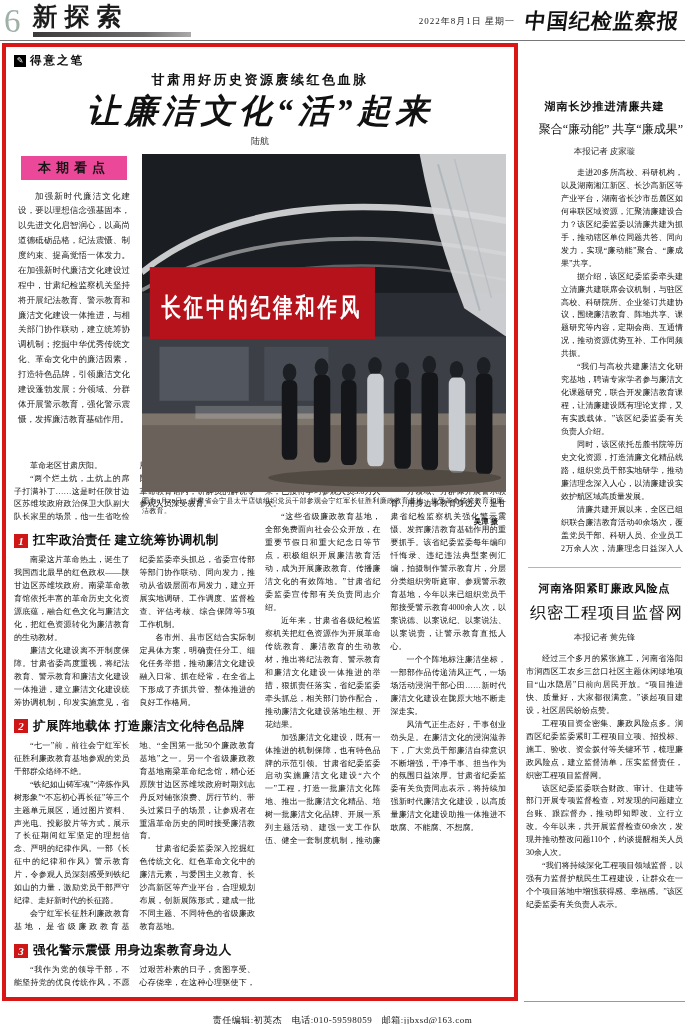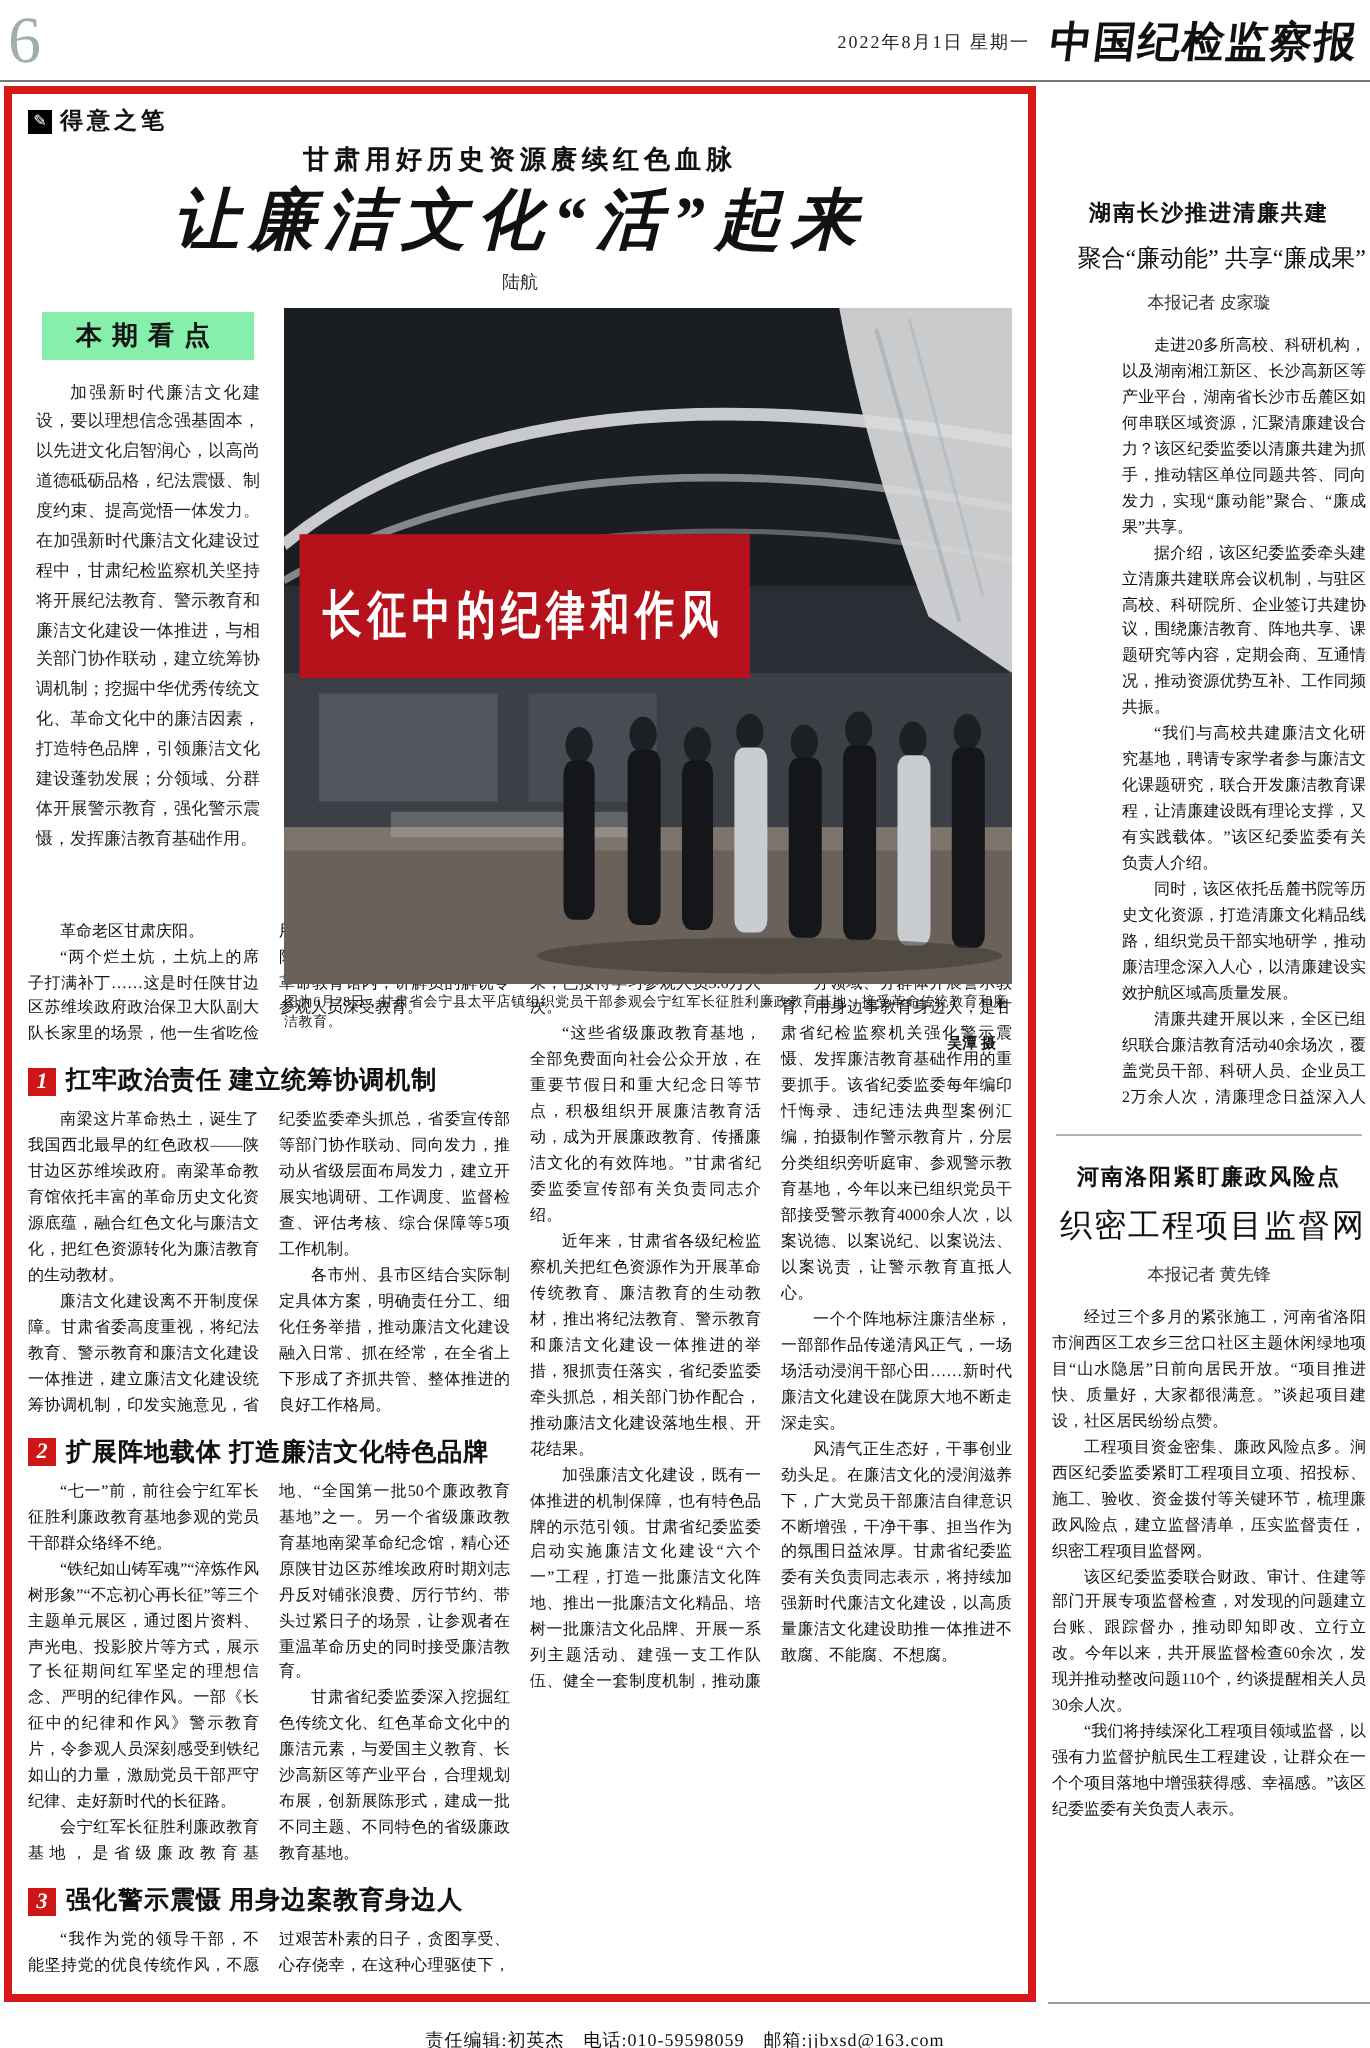--- a/index.html
+++ b/index.html
@@ -27,21 +27,21 @@
   }
   .tag-row { display:flex; align-items:center; gap:4px; height:15px; }
   .tag-icon { width:12px; height:12px; background:#000; color:#fff; font-size:8px; line-height:12px; text-align:center; flex:0 0 auto; }
   .tag-text { font-size:11.5px; font-weight:bold; letter-spacing:2px; }
   .kicker { text-align:center; font-size:13px; font-weight:600; letter-spacing:2.5px; margin-top:3px; }
   .headline { text-align:center; font-size:33px; font-weight:bold; letter-spacing:5px; margin-top:3px; line-height:1.2;font-style:italic; }
   .byline { text-align:center; font-size:9px; color:#333; margin:3px 0 6px 0; }
   .top-row { display:flex; gap:8px; height:300px; flex:0 0 auto; }
   
   .highlights { width:120px; flex:0 0 auto; padding:2px 2px; }
-  .hl-title { background:#86efac; color:#141414; font-weight:bold; font-size:13px; letter-spacing:5px; text-align:center; padding:3px 0; margin:0 5px; }
+  .hl-title { background:#ec4899; color:#141414; font-weight:bold; font-size:13px; letter-spacing:5px; text-align:center; padding:3px 0; margin:0 5px; }
   .hl-text { font-size:8.5px; line-height:1.75; text-align:justify; text-indent:2em; margin-top:9px; color:#222; padding:0 2px; }
   
   .photo-wrap { flex:1; min-width:0; }
   .photo { height:338px; position:relative; overflow:hidden; background:#2a2d33; }
   .photo svg { display:block; width:100%; height:100%; }
   .caption { font-size:7px; line-height:1.5; margin-top:4px; color:#222; letter-spacing:0.3px; }
   .credit { text-align:right; font-size:7.5px; padding-right:8px; font-weight:bold; }
   
   .article-body { flex:1; display:flex; gap:10px; margin-top:6px; overflow:hidden; }
   .half { width:241px; column-count:2; column-gap:10px; overflow:hidden; }
@@ -65,20 +65,24 @@
   .footer-rule-right { position:absolute; left:524px; right:0; top:0; height:1px; background:#999; }
   .footer-text { text-align:center; font-size:9px; padding-top:13px; letter-spacing:0.5px; color:#111; }
 </style>
 </head>
 <body>
 
 <div class="page">
 
   <div class="masthead">
     <div class="page-num">6</div>
+    <div class="section-wrap">
+      <div class="section-title">新探索</div>
+      <div class="title-bar"></div>
+    </div>
     <div class="mh-spacer"></div>
     <div class="mh-date">2022年8月1日 星期一</div>
     <div class="paper-name">中国纪检监察报</div>
   </div>
   <div class="masthead-rule"></div>
 
   <div class="content">
 
     <div class="red-box">
 

